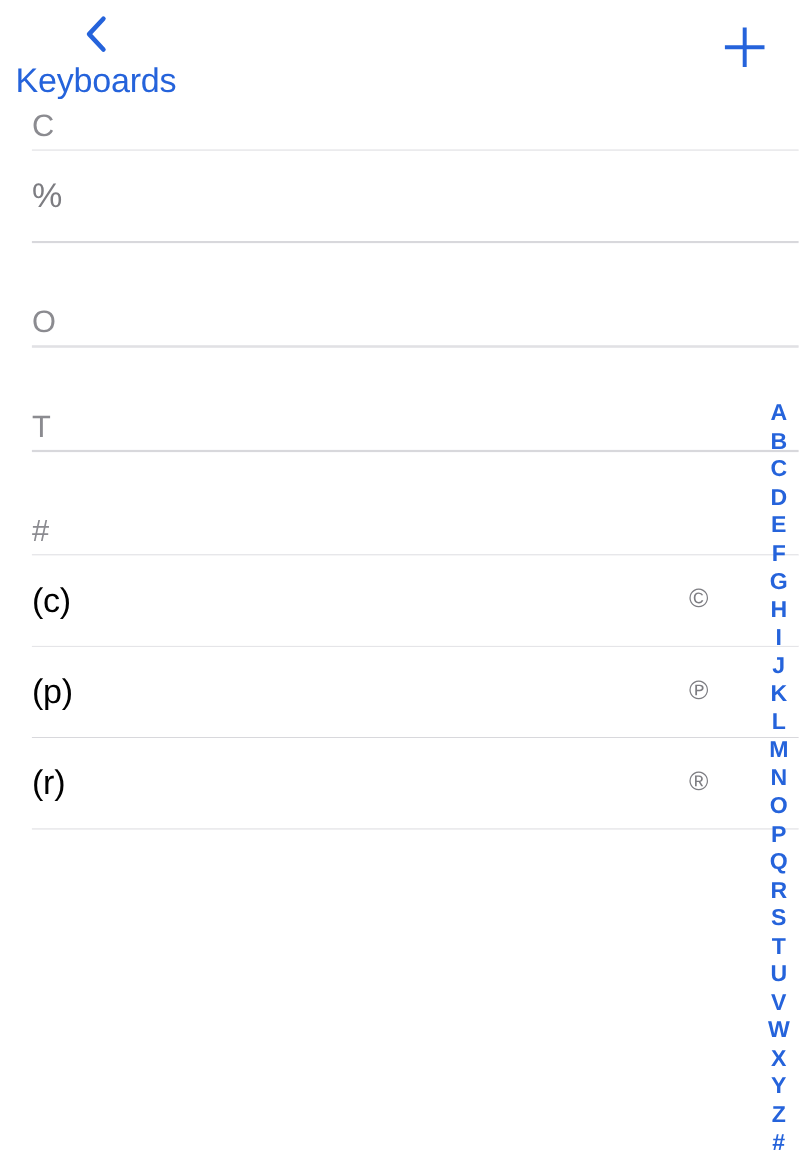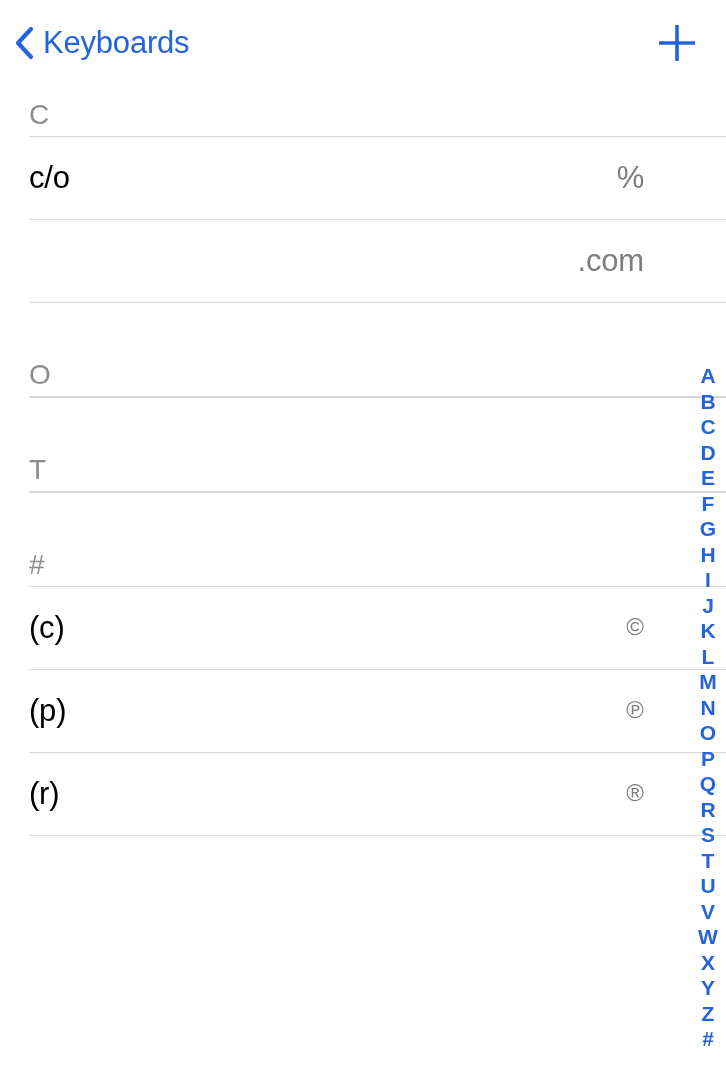--- a/index.html
+++ b/index.html
@@ -27,20 +27,21 @@
   .nav-back {
     position: absolute;
     left: 14px;
     top: 14px;
     height: 58px;
     display: flex;
     align-items: center;
     gap: 9px;
     cursor: pointer;
     user-select: none;
+    flex-direction: column;
   }
   .chevron-left {
     width: 20px;
     height: 34px;
     flex: none;
     display: block;
   }
   .chevron-left svg { display: block; }
   .nav-back-label {
     color: #2563db;
@@ -188,28 +189,23 @@
     </svg>
   </div>
 
 </div>
 
 <div class="table">
     <div class="section">
       <div class="section-header">C</div>
       <div class="separator full"></div>
       <div class="row">
-        <span class="row-shortcut">c/o</span>
         <span class="row-phrase">%</span>
       </div>
       <div class="separator"></div>
-      <div class="row">
-        <span class="row-shortcut"></span>
-        <span class="row-phrase">.com</span>
-      </div>
       <div class="separator"></div>
     </div>
     <div class="section-gap"></div>
     <div class="section">
       <div class="section-header">O</div>
       <div class="separator full"></div>
       <div class="separator"></div>
     </div>
     <div class="section-gap"></div>
     <div class="section">

